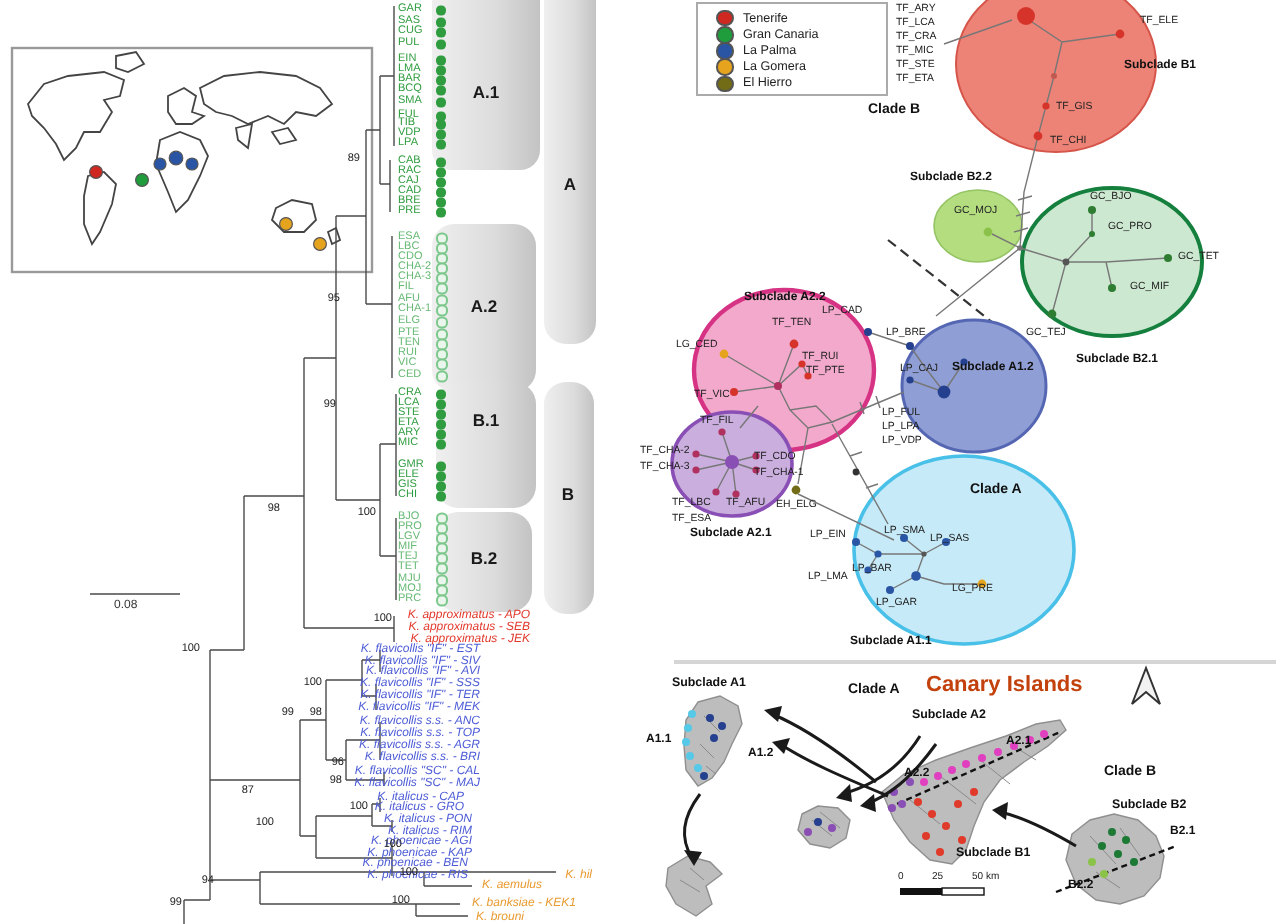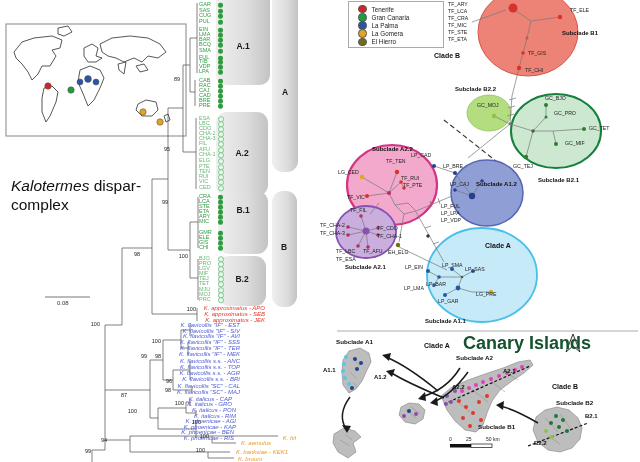--- a/index.html
+++ b/index.html
@@ -17,21 +17,21 @@
   .dot{position:absolute;width:4.5px;height:4.5px;border-radius:50%;transform:translateY(-50%);}
   .df{background:#2e9c3f;}
   .do{background:#eaf6ec;border:1px solid #7cc88c;width:3.5px;height:3.5px;}
   .title-block{position:absolute;left:11px;top:176px;font-size:15.5px;color:#111;line-height:1.25;}
   .title-block .it{font-style:italic;}
   .legend-box{position:absolute;left:348px;top:1px;width:96px;height:47px;border:1.5px solid #aaa;
               background:#fff;box-sizing:border-box;padding:3px 0 0 9px;}
   .lgrow{display:flex;align-items:center;height:8.2px;}
   .lgdot{width:6.5px;height:6.5px;border-radius:50%;margin-right:5px;border:0.5px solid #555;flex:0 0 auto;}
   .lgtxt{font-size:6.3px;color:#222;}
-  .maptitle{font-size:18px;font-weight:bold;color:#14532d;}
+  .maptitle{font-size:11px;font-weight:bold;color:#c2410c;}
   .sub{font-size:6.2px;font-weight:bold;color:#111;}
   .num{font-size:6px;font-weight:bold;color:#111;}
   .tick{font-size:5px;color:#222;}
   .scalebar-label{position:absolute;left:57px;top:300px;font-size:6px;color:#333;}
 </style>
 </head>
 <body>
 
 <div class="stage">
 
@@ -263,24 +263,20 @@
       <path d="M573,334 L566,352 L573,346 L580,352 Z" fill="#f2f2f2" stroke="#333" stroke-width="1"></path>
     </g>
 
     <g>
       <rect x="450" y="444" width="21" height="3.5" fill="#111"></rect>
       <rect x="471" y="444" width="21" height="3.5" fill="#fff" stroke="#111" stroke-width="0.7"></rect>
     </g>
   </g>
 </svg>
 
-<div class="title-block">
-  <span class="it">Kalotermes</span><span> dispar-</span><br>
-  <span>complex</span>
-</div>
 
 <span class="scalebar-label">0.08</span>
 
 <div class="legend-box">
   <div>
         <div class="lgrow">
           <span class="lgdot" style="background: rgb(207, 40, 33);"></span>
           <span class="lgtxt">Tenerife</span>
         </div>
         <div class="lgrow">

